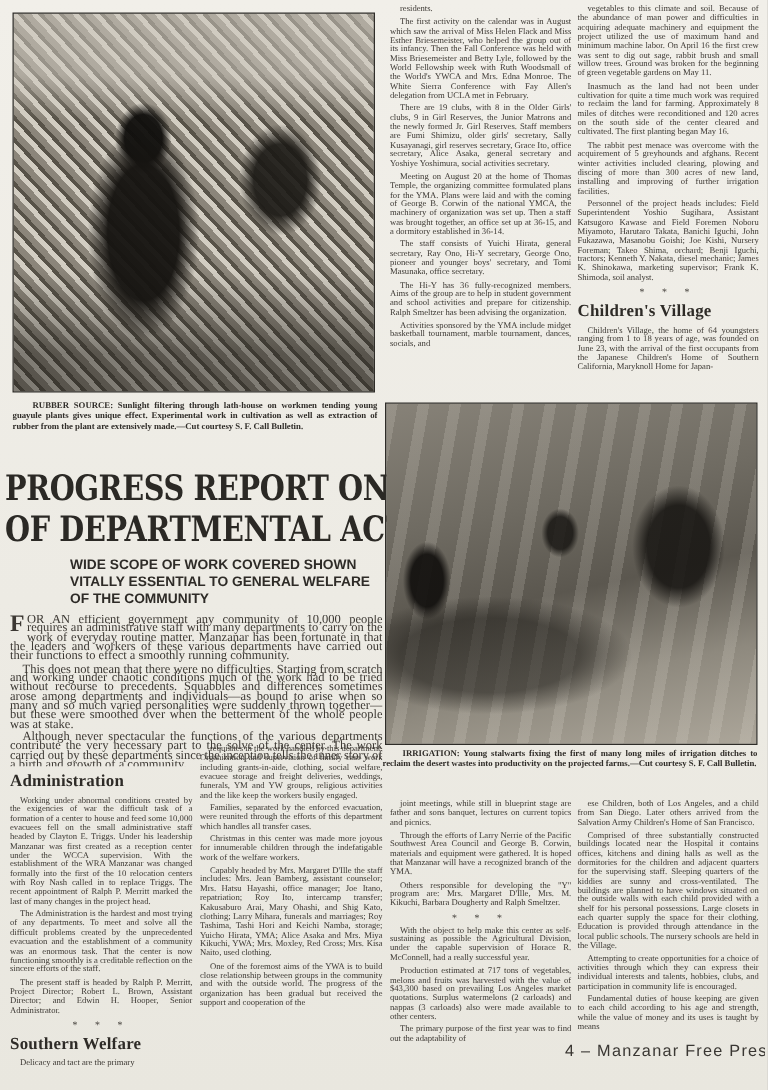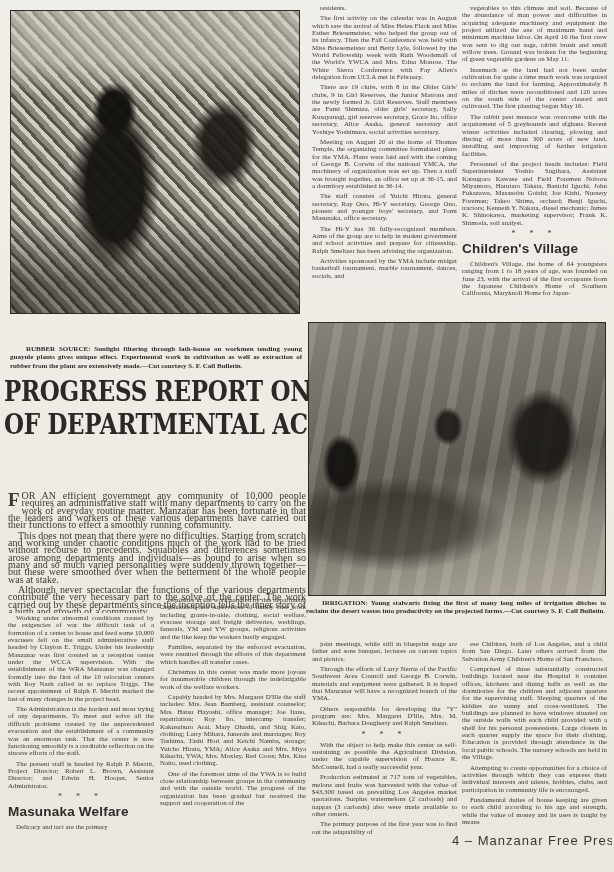--- a/index.html
+++ b/index.html
@@ -41,31 +41,31 @@
            line-height:13.5px;color:#2e2b27;}
 
   
   .intro p{font-size:10px;line-height:7.35px;margin:0 0 3px;text-indent:10px;
            text-align:justify;}
   .intro p:first-child{text-indent:0;}
   .intro p:first-child::first-letter{font-size:19px;font-weight:bold;float:left;
            line-height:14px;padding:1px 2px 0 0;}
   .col p{font-size:6.9px;line-height:7.35px;margin:0 0 3px;text-indent:8px;
          text-align:justify;}
-  h3{font-family:Liberation Sans, sans-serif;font-weight:bold;font-size:13.5px;
+  h3{font-family:Liberation Serif, serif;font-weight:bold;font-size:13.5px;
      margin:3px 0 4px;color:#2e2b27;letter-spacing:.2px;}
   .divider{text-align:center;font-size:8px;letter-spacing:6px;margin:1px 0 2px;
            color:#3c3833;}
 
   .footer{font-family:"Liberation Sans",sans-serif;font-size:13px;letter-spacing:1px;
           color:#3a3733;white-space:nowrap;}
 
   
   .photo-rubber  {left:10px;  top:10px;  width:290px; height:304px;}
-  .caption1      {left:10px;  top:320px; width:292px; height:48px;margin-top:25px;}
+  .caption1      {left:10px;  top:320px; width:292px; height:48px;}
   .headline-box  {left:4px;   top:374px; width:306px; height:70px;}
   .subhead-box   {left:56px;  top:446px; width:252px; height:44px;}
   .intro         {left:8px;   top:492px; width:298px; height:121px;}
   .col1          {left:8px;   top:614px; width:146px; height:254px;}
   .col2          {left:160px; top:596px; width:146px; height:272px;}
   .col3top       {left:312px; top:4px;   width:145px; height:317px;}
   .col4top       {left:462px; top:4px;   width:145px; height:317px;}
   .photo-irrigation{left:308px;top:322px;width:298px; height:274px;}
   .caption2      {left:306px; top:599px; width:300px; height:38px;}
   .col3bot       {left:312px; top:640px; width:145px; height:214px;}
@@ -81,35 +81,37 @@
 
   <div class="abs caption caption1">RUBBER SOURCE: Sunlight filtering through lath-house on workmen tending young guayule plants gives unique effect. Experimental work in cultivation as well as extraction of rubber from the plant are extensively made.—Cut courtesy S. F. Call Bulletin.</div>
 
   <div class="abs headline-box">
     <div class="headline">
       <div>PROGRESS REPORT ON YEAR</div>
       <div>OF DEPARTMENTAL ACTIVITY</div>
     </div>
   </div>
 
+  <div class="abs subhead subhead-box">WIDE SCOPE OF WORK COVERED SHOWN VITALLY ESSENTIAL TO GENERAL WELFARE OF THE COMMUNITY</div>
 
   <div class="abs intro">
       <p>FOR AN efficient government any community of 10,000 people requires an administrative staff with many departments to carry on the work of everyday routine matter. Manzanar has been fortunate in that the leaders and workers of these various departments have carried out their functions to effect a smoothly running community.</p>
       <p>This does not mean that there were no difficulties. Starting from scratch and working under chaotic conditions much of the work had to be tried without recourse to precedents. Squabbles and differences sometimes arose among departments and individuals—as bound to arise when so many and so much varied personalities were suddenly thrown together—but these were smoothed over when the betterment of the whole people was at stake.</p>
       <p>Although never spectacular the functions of the various departments contribute the very necessary part to the solve of the center. The work carried out by these departments since the inception tells the inner story of a birth and growth of a community.</p>
     </div>
 
   <div class="abs col col1">
+    <h3>Administration</h3>
     <div>
         <p>Working under abnormal conditions created by the exigencies of war the difficult task of a formation of a center to house and feed some 10,000 evacuees fell on the small administrative staff headed by Clayton E. Triggs. Under his leadership Manzanar was first created as a reception center under the WCCA supervision. With the establishment of the WRA Manzanar was changed formally into the first of the 10 relocation centers with Roy Nash called in to replace Triggs. The recent appointment of Ralph P. Merritt marked the last of many changes in the project head.</p>
         <p>The Administration is the hardest and most trying of any departments. To meet and solve all the difficult problems created by the unprecedented evacuation and the establishment of a community was an enormous task. That the center is now functioning smoothly is a creditable reflection on the sincere efforts of the staff.</p>
         <p>The present staff is headed by Ralph P. Merritt, Project Director; Robert L. Brown, Assistant Director; and Edwin H. Hooper, Senior Administrator.</p>
       </div>
     <div class="divider">* * *</div>
-    <h3>Masunaka Welfare</h3>
+    <h3>Southern Welfare</h3>
     <div>
         <p>Delicacy and tact are the primary</p>
       </div>
   </div>
 
   <div class="abs col col2">
       <p>requisites in the work handled by this department. Organization and supervision of family case work including grants-in-aide, clothing, social welfare, evacuee storage and freight deliveries, weddings, funerals, YM and YW groups, religious activities and the like keep the workers busily engaged.</p>
       <p>Families, separated by the enforced evacuation, were reunited through the efforts of this department which handles all transfer cases.</p>
       <p>Christmas in this center was made more joyous for innumerable children through the indefatigable work of the welfare workers.</p>
       <p>Capably headed by Mrs. Margaret D'Ille the staff includes: Mrs. Jean Bamberg, assistant counselor; Mrs. Hatsu Hayashi, office manager; Joe Itano, repatriation; Roy Ito, intercamp transfer; Kakusaburo Arai, Mary Ohashi, and Shig Kato, clothing; Larry Mihara, funerals and marriages; Roy Tashima, Tashi Hori and Keichi Namba, storage; Yuicho Hirata, YMA; Alice Asaka and Mrs. Miya Kikuchi, YWA; Mrs. Moxley, Red Cross; Mrs. Kisa Naito, used clothing.</p>

